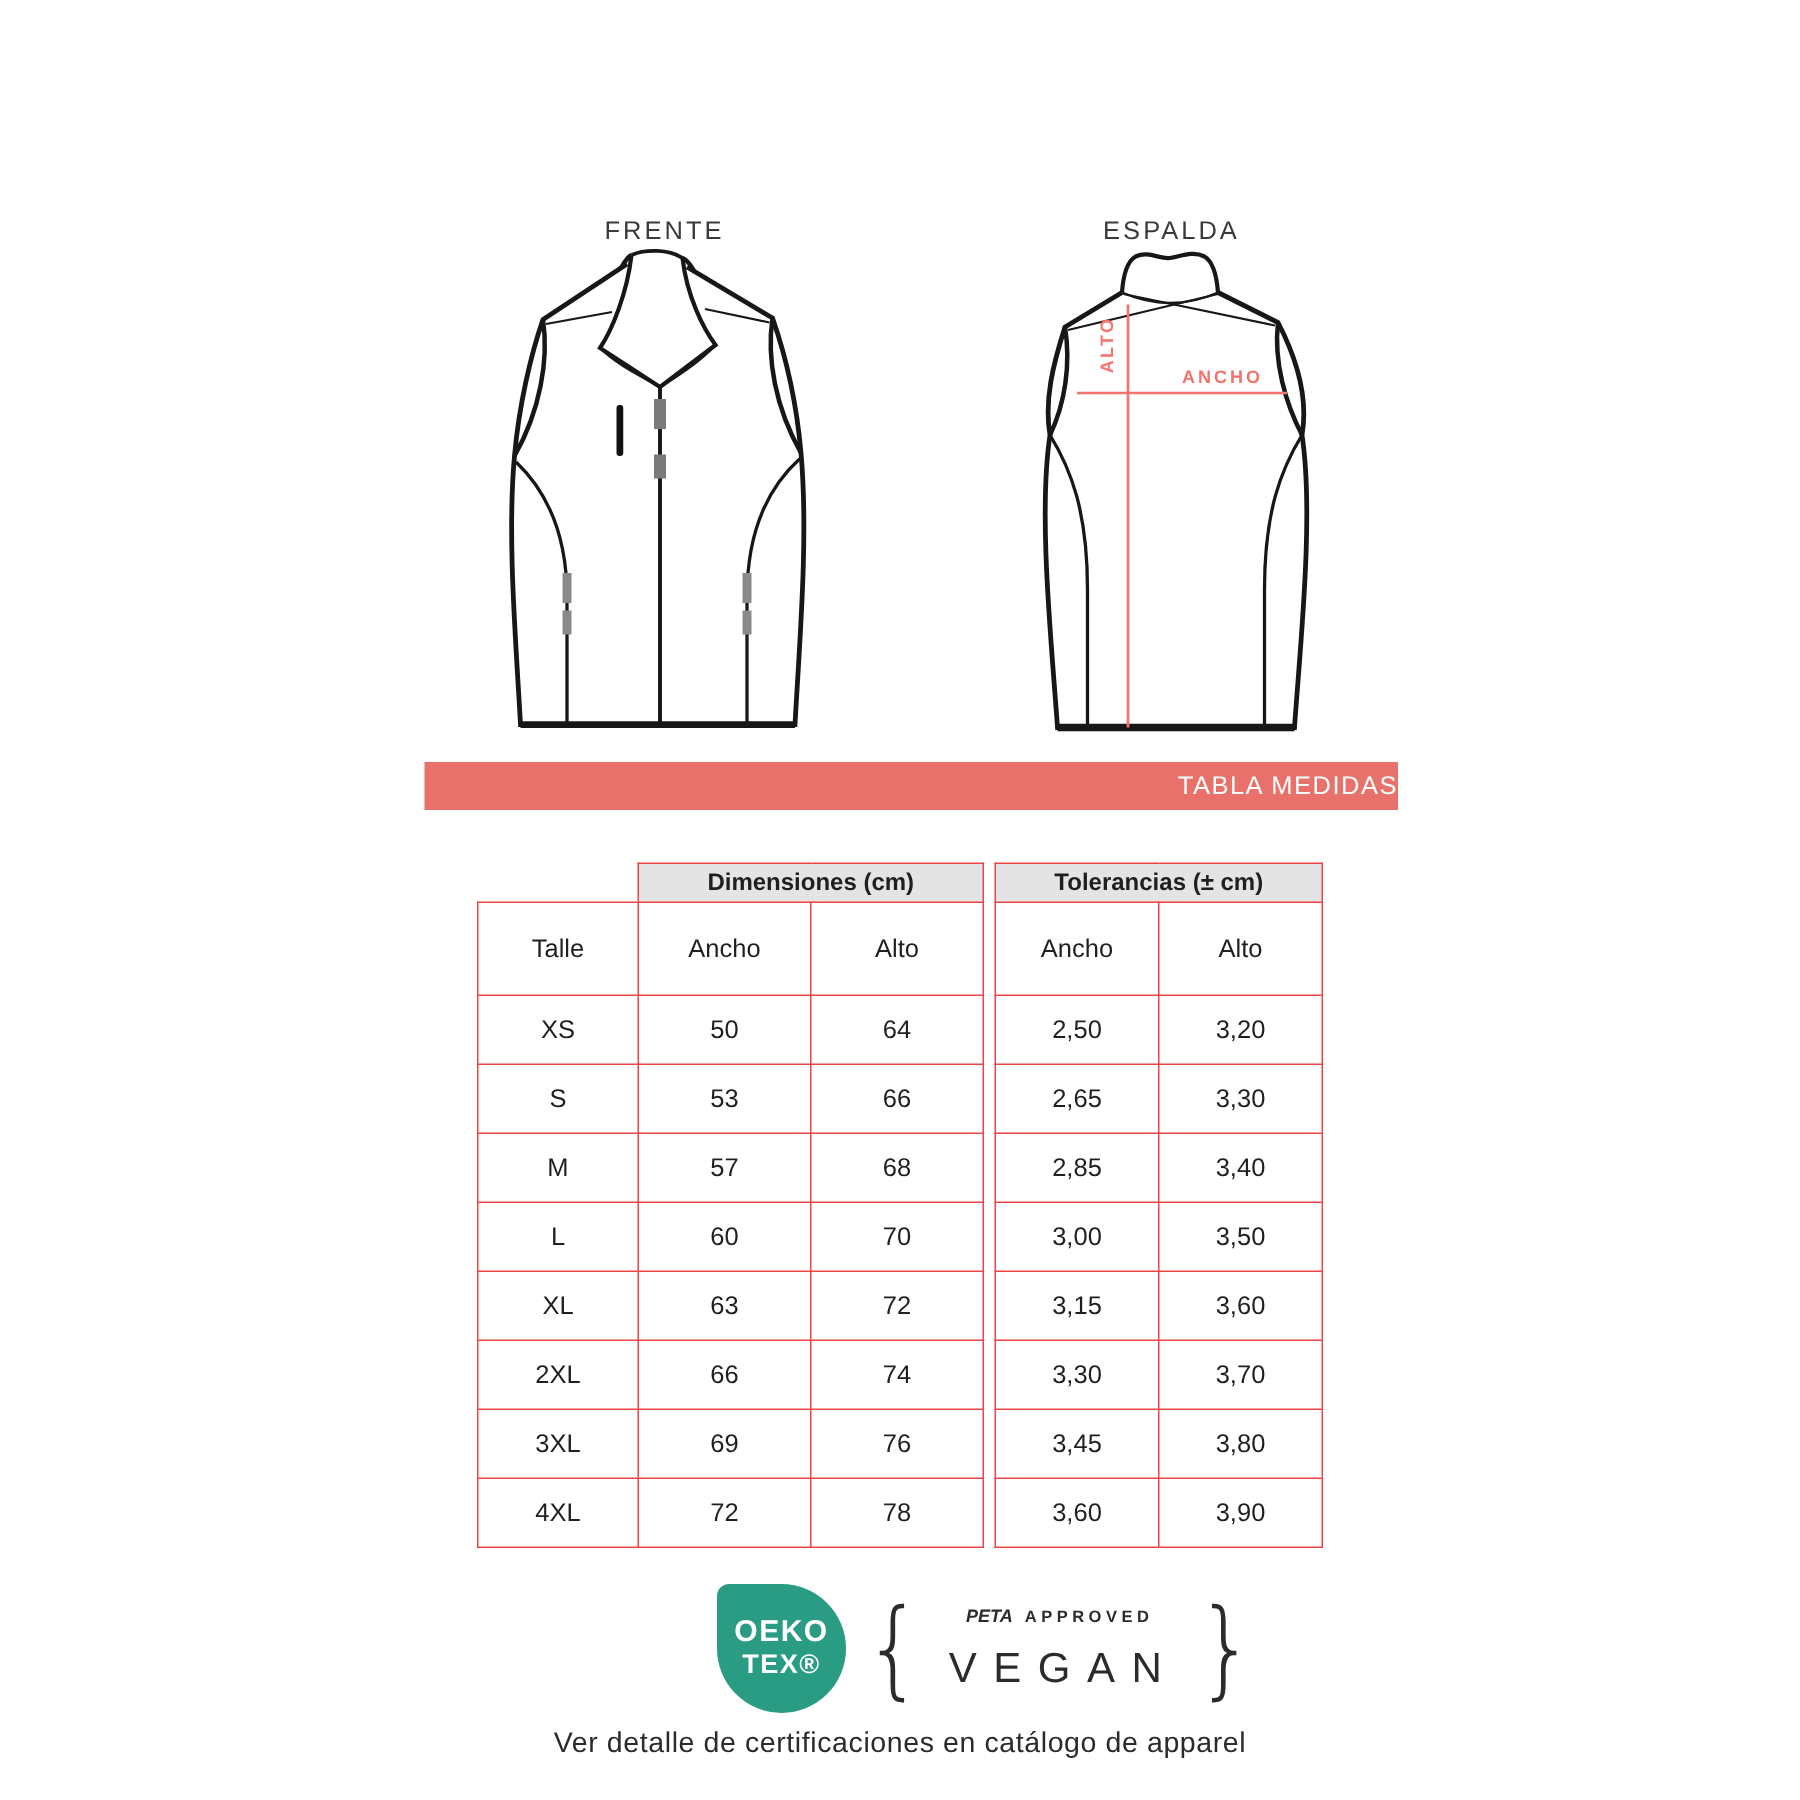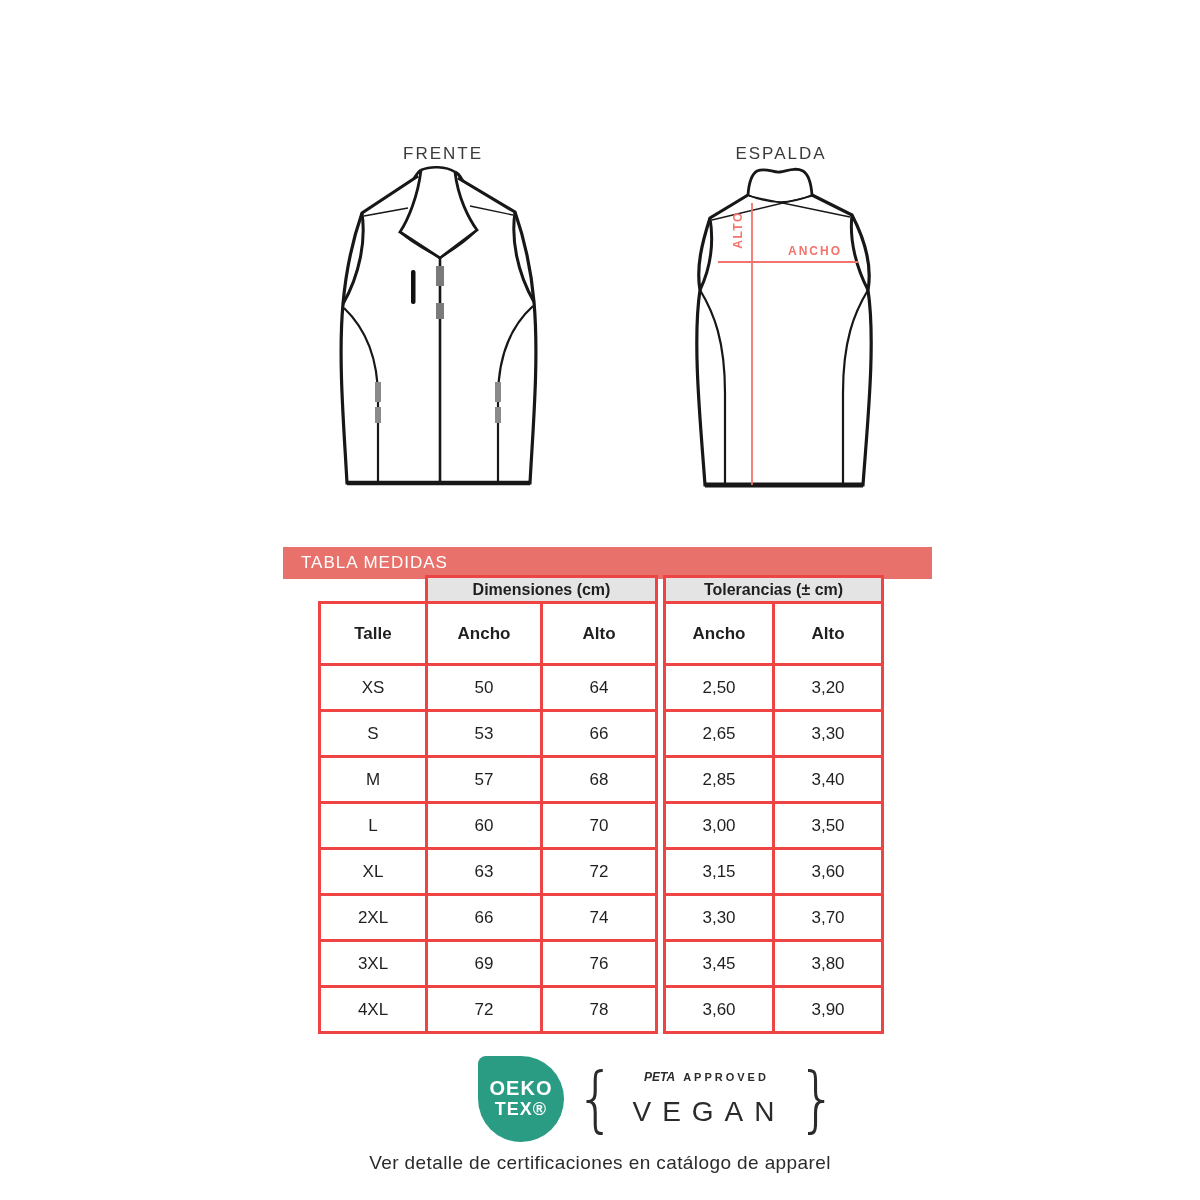--- a/index.html
+++ b/index.html
@@ -17,36 +17,36 @@
     font-size:17px; letter-spacing:2px; color:#3a3a3a;margin-top:16px;
   }
   .fig-label.front { left:343px; }
   .fig-label.back  { left:681px; }
 
   .vest-svg { position:absolute; }
   .vest-front { left:330px; top:158px; width:240px; height:335px; }
   .vest-back  { left:683px; top:163px; width:200px; height:327px; }
 
   .banner {
-    position:absolute; left:283px; top:547px; width:649px; height:32px;
+    position:absolute; left:283px; top:508px; width:649px; height:32px;
     color:#ffffff; font-size:17px; letter-spacing:1px;
-    display:flex; align-items:center; padding-left:18px;
+    display:flex; align-items:center; padding-left:18px;justify-content:flex-end;
   }
 
   table { border-collapse:collapse; position:absolute; table-layout:fixed; }
   .tbl-left  { left:318px; top:575px; width:337px; }
   .tbl-right { left:663px; top:575px; width:218px; }
   td {
-    border:3px solid #ef4444; text-align:center; vertical-align:middle;
+    border:1px solid #ef4444; text-align:center; vertical-align:middle;
     font-size:17px; color:#1f1f1f; background:#fff;
   }
   td.ghost { border:none; background:transparent; }
   .group-row td { height:26px; font-weight:700; font-size:16px; }
   td.group { background:#e4e4e4; }
-  .head-row td { height:62px; font-weight:700; }
+  .head-row td { height:62px; font-weight:400; }
   .data-row td { height:46px; }
 
   .oeko-badge {
     position:absolute; left:478px; top:1056px; width:86px; height:86px;
     background:#2a9c83; border-radius:8px 50% 50% 50%;
     display:flex; flex-direction:column; align-items:center; justify-content:center;
     color:#fff; font-weight:700; line-height:1.08; letter-spacing:1px;
   }
   .oeko-l1 { font-size:20px; }
   .oeko-l2 { font-size:18px; }

